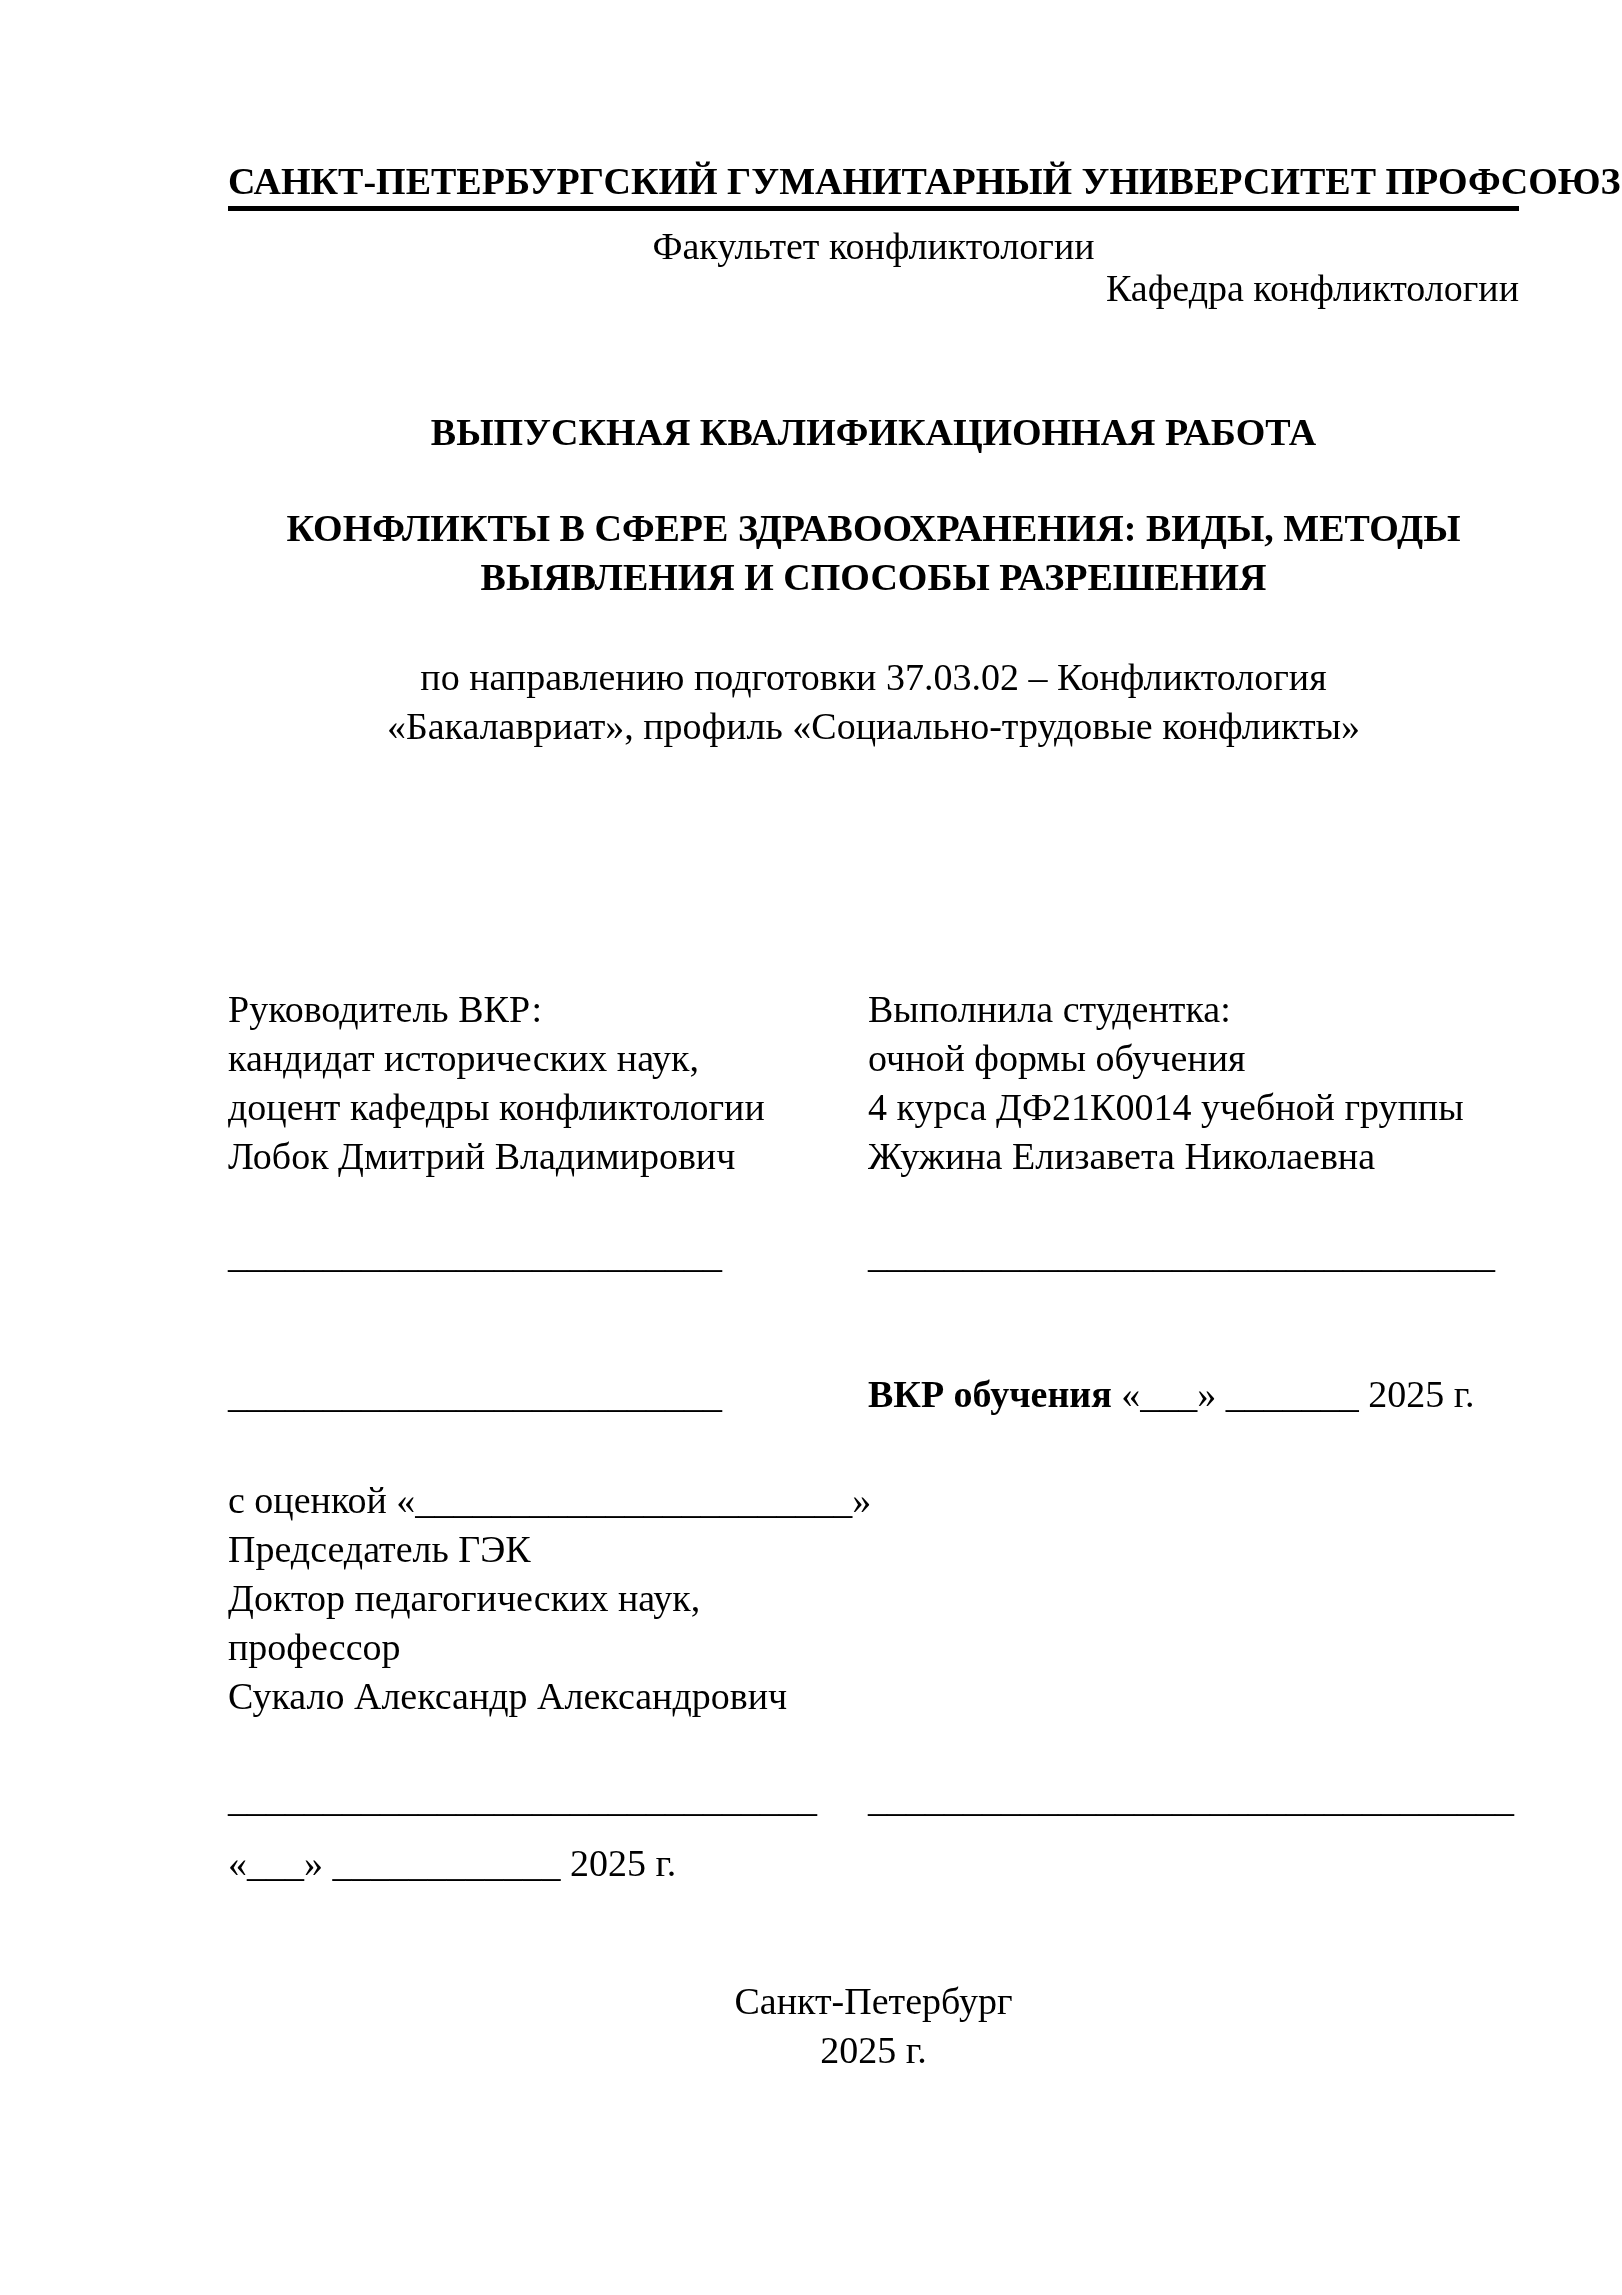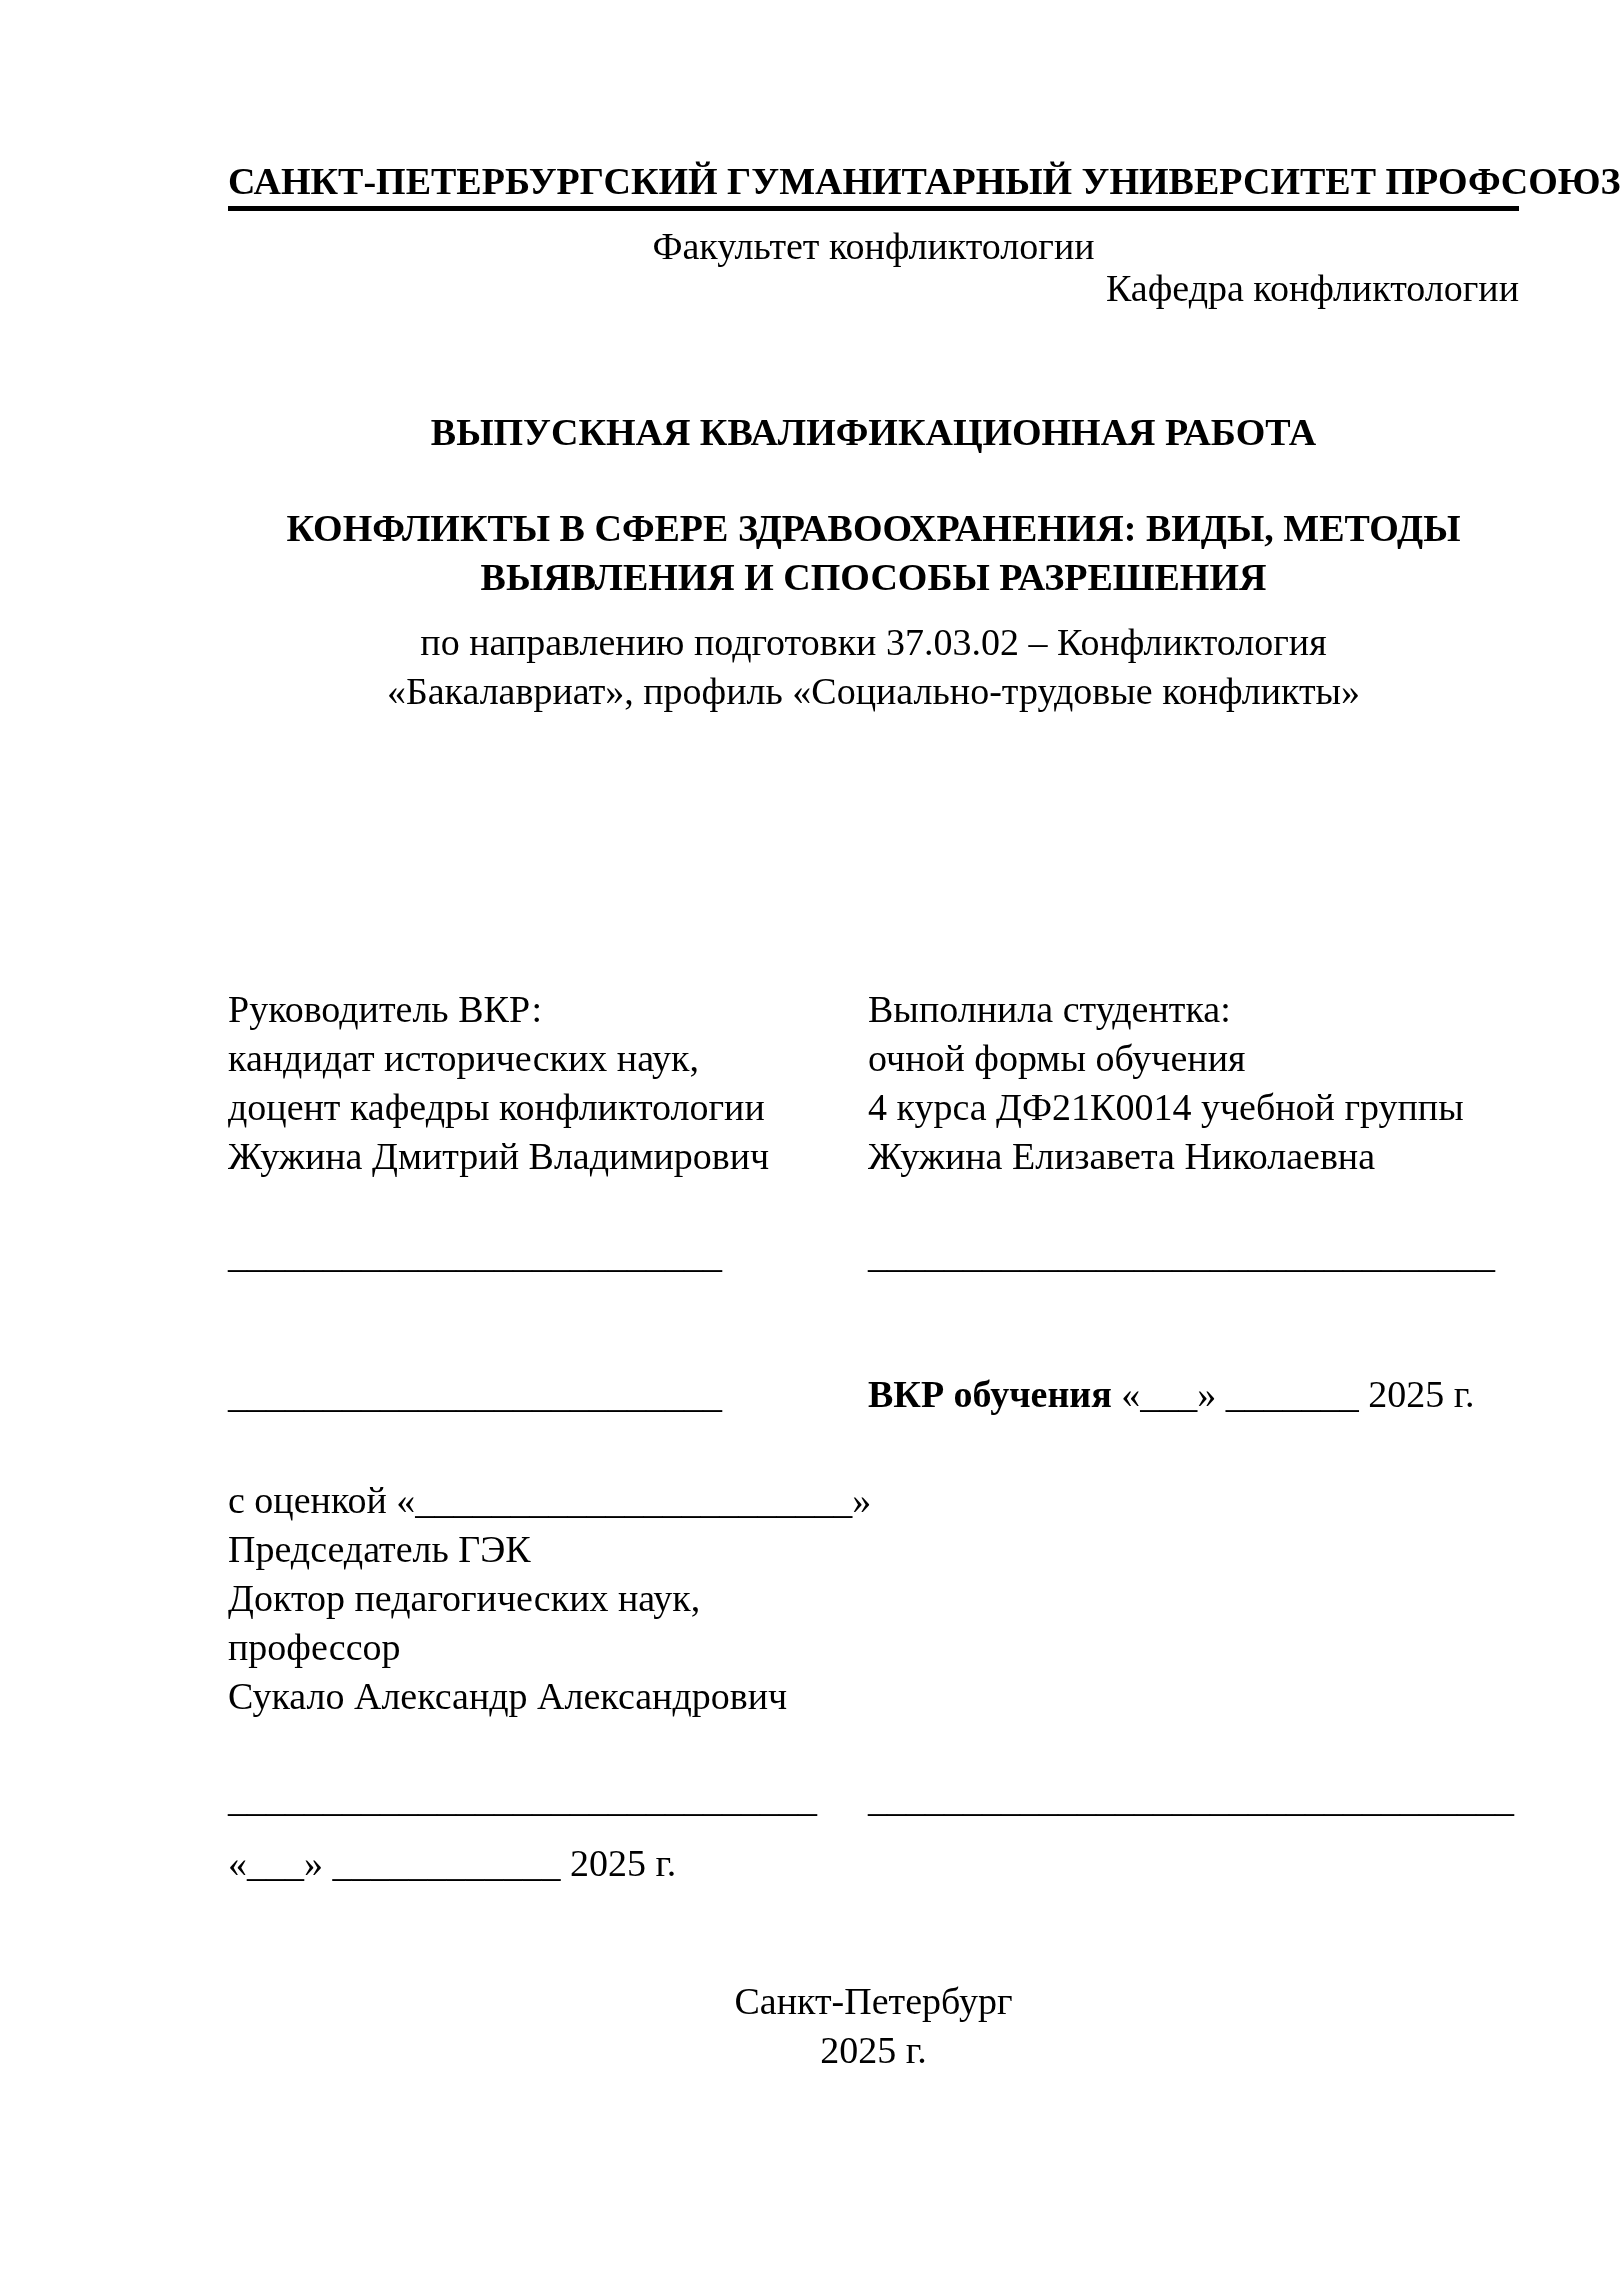--- a/index.html
+++ b/index.html
@@ -30,21 +30,21 @@
     top: 157px;
     text-align: center;
     font-weight: bold;
     white-space: nowrap;
     border-bottom: 5.5px solid #000;
   }
   .faculty     { top: 214px; margin-top: 8px; }
   .department  { top: 264px; }
   .work-type   { top: 408px; }
   .work-title  { top: 504px; }
-  .program     { top: 618px; }
+  .program     { top: 653px; }
 
   .row { display: flex; align-items: baseline; margin-top: 37px; }
   .col-left  { flex: 0 0 640px; width: 640px; }
   .col-right { flex: 1 1 auto; }
 
   .people1  { top: 948px; }
   .sig1     { top: 1193px; }
   .defense-row { top: 1333px; }
   .people2  { top: 1439px; }
   .sig2     { top: 1737px; }
@@ -73,21 +73,21 @@
     <div class="abs center program">
       <div>по направлению подготовки 37.03.02 – Конфликтология</div>
       <div>«Бакалавриат», профиль «Социально-трудовые конфликты»</div>
     </div>
 
     <div class="abs row people1">
       <div class="col-left">
         <div>Руководитель ВКР:</div>
         <div>кандидат исторических наук,</div>
         <div>доцент кафедры конфликтологии</div>
-        <div>Жужина Дмитрий Владимирович</div>
+        <div>Лобок Дмитрий Владимирович</div>
       </div>
       <div class="col-right">
         <div>Выполнила студентка:</div>
         <div>очной формы обучения</div>
         <div>4 курса ДФ21К0014 учебной группы</div>
         <div>Жужина Елизавета Николаевна</div>
       </div>
     </div>
 
     <div class="abs row sig1">

